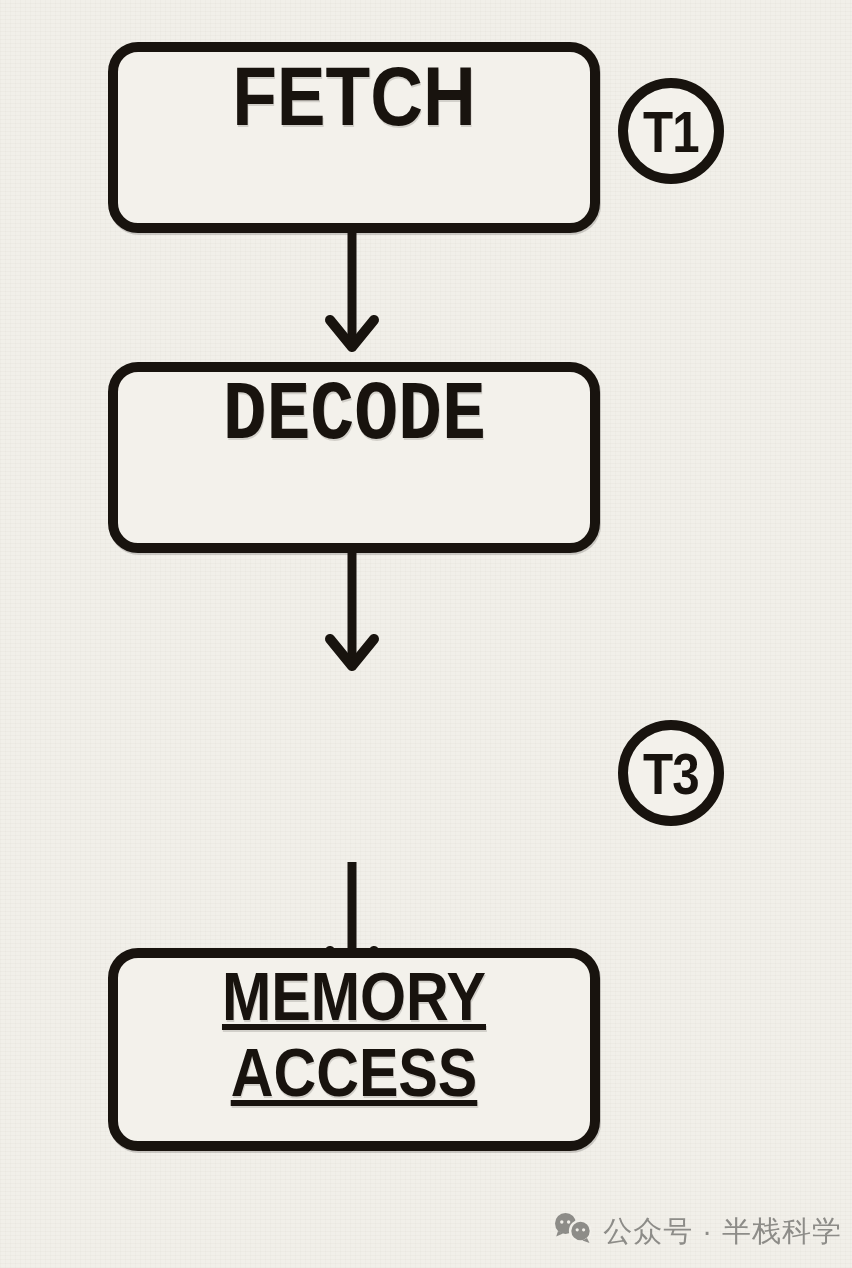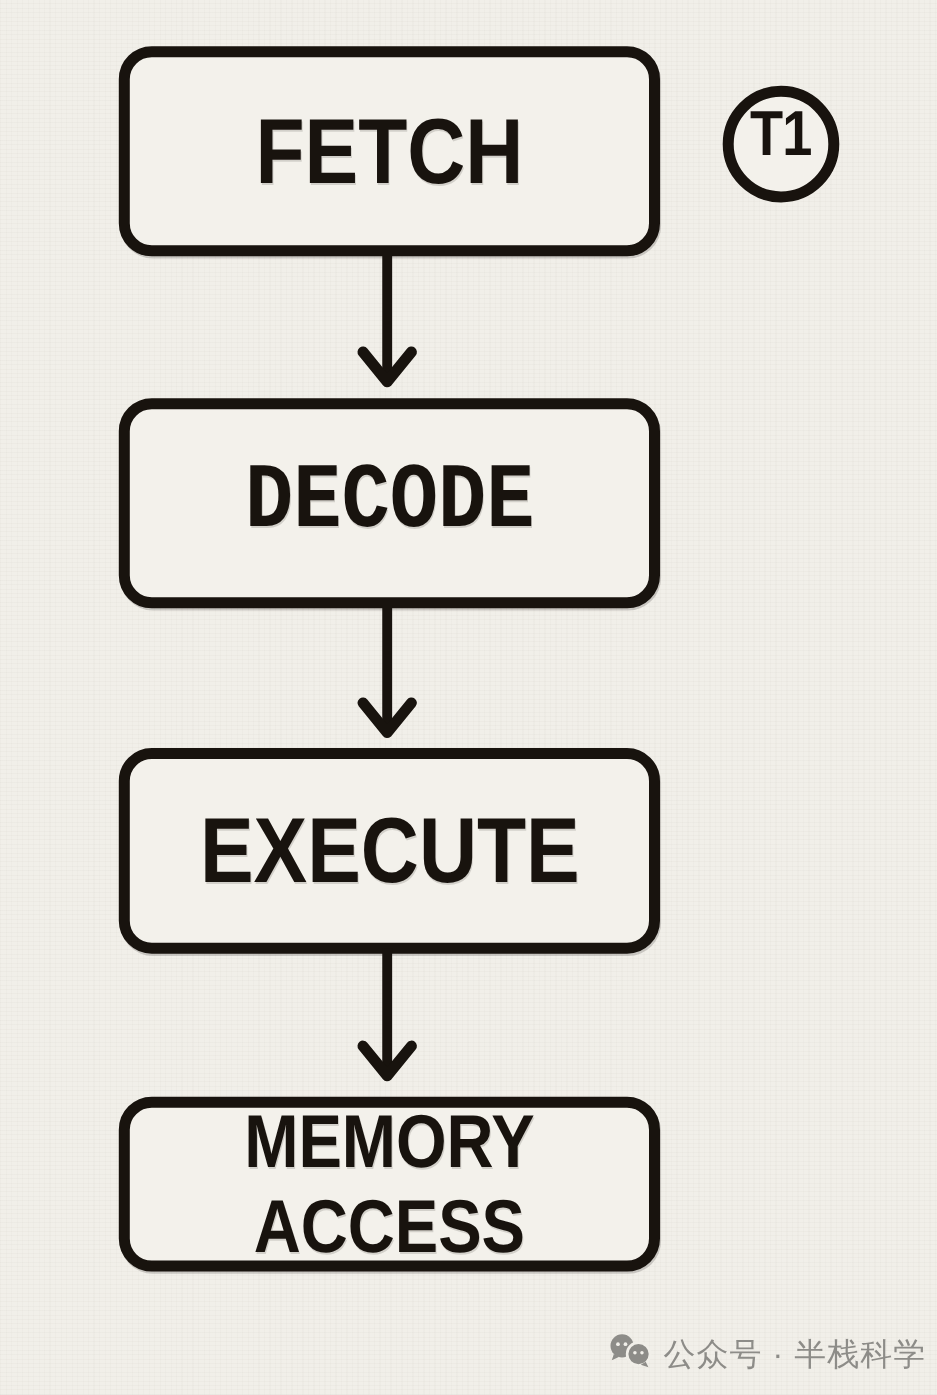--- a/index.html
+++ b/index.html
@@ -23,28 +23,28 @@
   
   .stage-box {
     position: absolute;
     left: 108px;
     width: 492px;
     box-sizing: border-box;
     border: 10px solid #18130e;
     border-radius: 30px;
     background: #f3f1eb;
     display: flex;
-    align-items: center;
+    align-items: flex-start;
     justify-content: center;
     box-shadow: 1px 2px 0 rgba(24,19,14,0.18);
   }
   .box-1 { top: 42px;  height: 191px; }
   .box-2 { top: 362px; height: 191px; font-family: Liberation Mono, monospace; }
   .box-3 { top: 680px; height: 187px; }
-  .box-4 { top: 997px; height: 159px; }
+  .box-4 { top: 948px; height: 203px; text-decoration: underline; }
 
   .stage-label {
     font-weight: 700;
     font-size: 84px;
     line-height: 1.05;
     letter-spacing: 0px;
     text-align: center;
     max-width: 440px;
     transform: scaleX(0.87);
     white-space: nowrap;
@@ -65,28 +65,29 @@
     height: 125px;
   }
   .arrow-1 { top: 231px; }
   .arrow-2 { top: 550px; }
   .arrow-3 { top: 862px; }
   .flow-arrow svg { display: block; width: 80px; height: 125px; }
 
   
   .timing-badge {
     position: absolute;
-    left: 657px;
+    left: 618px;
     width: 106px;
     height: 106px;
     box-sizing: border-box;
     border: 10px solid #18130e;
     border-radius: 50%;
     background: #f3f1eb;
     display: flex;
+    align-items: center;
     justify-content: center;
   }
   .badge-1 { top: 78px; }
   .badge-2 { top: 399px; }
   .badge-3 { top: 720px; }
   .badge-4 { top: 1043px; }
   .timing-badge .tag {
     font-weight: 700;
     font-size: 58px;
     transform: scaleX(0.85);
@@ -136,22 +137,22 @@
     <div class="stage-label">DECODE</div>
   </div>
 
   <div class="flow-arrow arrow-2">
     <svg viewBox="0 0 80 125" xmlns="http://www.w3.org/2000/svg">
       <line x1="40" y1="0" x2="40" y2="112" stroke="#18130e" stroke-width="9" stroke-linecap="round"></line>
       <polyline points="18,89 40,116 62,89" fill="none" stroke="#18130e" stroke-width="10" stroke-linecap="round" stroke-linejoin="round"></polyline>
     </svg>
   </div>
 
-  <div class="stage-box box-3">
-    <div class="stage-label">EXECUTE</div>
+  <div class="timing-badge badge-3">
+    <span class="tag">T3</span>
   </div>
 
   <div class="flow-arrow arrow-3">
     <svg viewBox="0 0 80 125" xmlns="http://www.w3.org/2000/svg">
       <line x1="40" y1="0" x2="40" y2="112" stroke="#18130e" stroke-width="9" stroke-linecap="round"></line>
       <polyline points="18,89 40,116 62,89" fill="none" stroke="#18130e" stroke-width="10" stroke-linecap="round" stroke-linejoin="round"></polyline>
     </svg>
   </div>
 
   <div class="stage-box box-4">

